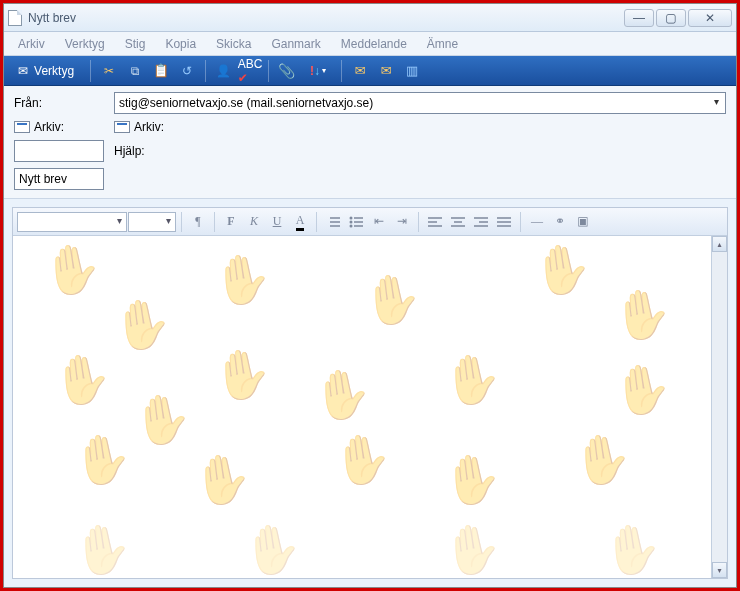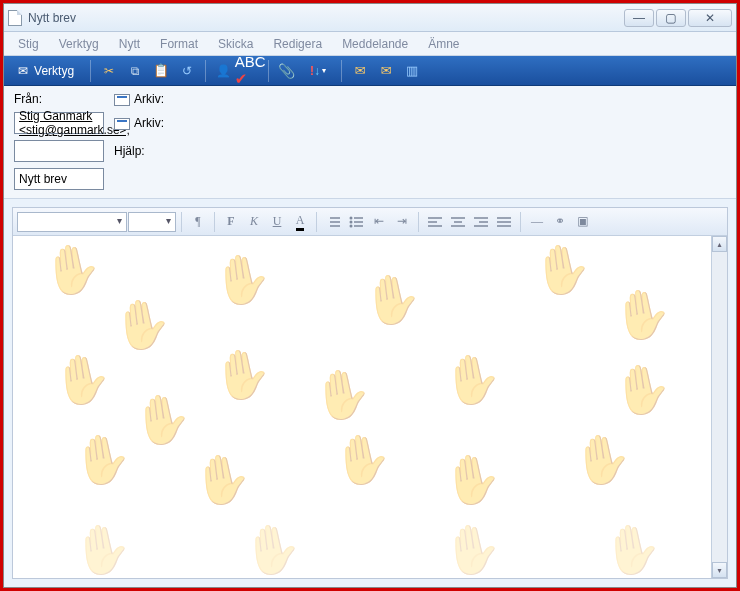--- a/index.html
+++ b/index.html
@@ -92,21 +92,21 @@
   .header-fields {
     background: #f2f6fb;
     padding: 6px 10px 8px 10px;
     display: grid;
     grid-template-columns: 90px 1fr;
     row-gap: 6px; column-gap: 10px;
     align-items: center;
     border-bottom: 1px solid #cad6e6;
   }
   .label-btn {
-    display: flex; align-items: flex-end; gap: 4px;
+    display: flex; align-items: center; gap: 4px;
     color: #000;
   }
   .label-btn .ic {
     width: 16px; height: 12px;
     border: 1px solid #7a8aa0; background: #fff;
     position: relative;
   }
   .label-btn .ic::before {
     content:""; position:absolute; left:2px; top:1px; right:2px; height:2px;
     background:#3a75c4;
@@ -201,26 +201,26 @@
     <div class="doc-icon"></div>
     <div class="title">Nytt brev</div>
     <div class="win-ctrls">
       <div class="win-btn">—</div>
       <div class="win-btn">▢</div>
       <div class="win-btn close">✕</div>
     </div>
   </div>
 
   <div class="menubar">
+    <div class="menu-item">Arkiv</div>
+    <div class="menu-item">Verktyg</div>
     <div class="menu-item">Stig</div>
-    <div class="menu-item">Verktyg</div>
-    <div class="menu-item">Nytt</div>
-    <div class="menu-item">Format</div>
+    <div class="menu-item">Kopia</div>
     <div class="menu-item">Skicka</div>
-    <div class="menu-item">Redigera</div>
+    <div class="menu-item">Ganmark</div>
     <div class="menu-item">Meddelande</div>
     <div class="menu-item">Ämne</div>
   </div>
 
   <div class="toolbar">
     <div class="send-btn">
       <span>✉</span>
       <span>Verktyg</span>
     </div>
     <div class="tb-sep"></div>
@@ -234,21 +234,21 @@
         <span style="font-size:13px">📋</span>
       </div>
     <div class="tb-btn">
         <span style="color:#9cf">↺</span>
       </div>
     <div class="tb-sep"></div>
     <div class="tb-btn">
         <span style="color:#6d6">👤</span>
       </div>
     <div class="tb-btn">
-        <span style="color:#fff;font-size:15px">ABC<br><span style="color:#e44">✔</span></span>
+        <span style="color:#fff;font-size:12px">ABC<br><span style="color:#e44">✔</span></span>
       </div>
     <div class="tb-sep"></div>
     <div class="tb-btn">
         <span style="font-size:14px">📎</span>
       </div>
     <div class="tb-btn dd">
         <span style="color:#f55;font-weight:bold">!</span>
         <span style="color:#6cf">↓</span>
         <span class="dd-arrow">▾</span>
       </div>
@@ -262,27 +262,27 @@
     <div class="tb-btn">
         <span style="color:#9cf;font-size:13px">▥</span>
       </div>
   </div>
 
   <div class="header-fields">
 
     <div class="label-btn">
       <span>Från:</span>
     </div>
+    <div class="field-box dd">
+      <span>stig@seniornetvaxjo.se    (mail.seniornetvaxjo.se)</span>
+    </div>
 
     <div class="label-btn">
       <span class="ic"></span>
       <span>Arkiv:</span>
-    </div>
-    <div class="field-box">
-      <span class="ul">Stig Ganmark &lt;stig@ganmark.se&gt;;</span>
     </div>
 
     <div class="label-btn">
       <span class="ic"></span>
       <span>Arkiv:</span>
     </div>
     <div class="field-box">
       <span></span>
     </div>
 

